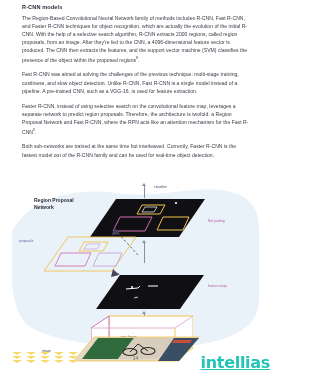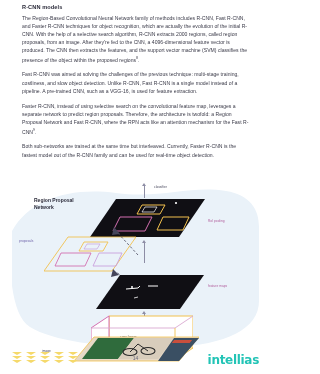--- a/index.html
+++ b/index.html
@@ -80,23 +80,23 @@
   }
   .chev i:nth-child(1){top:0;}
   .chev i:nth-child(2){top:4.2px;}
   .chev i:nth-child(3){top:8.4px;}
 
   .page-num{
     position:absolute;left:0;right:0;top:7px;text-align:center;
     font-size:5px;color:#6c6c7d;
   }
   .brand{
-    position:absolute;right:12px;top:5px;
-    font-size:12px;font-weight:bold;color:#23c4b6;
-    letter-spacing:-.3px;font-family:"DejaVu Sans", sans-serif;
+    position:absolute;right:1px;top:5px;
+    font-size:16px;font-weight:bold;color:#23c4b6;
+    letter-spacing:-.3px;font-family:"DejaVu Sans", sans-serif;text-decoration:underline;
   }
 </style>
 </head>
 <body>
 
 <div class="page">
 
   <div class="content">
     <div class="heading">R-CNN models</div>
 

